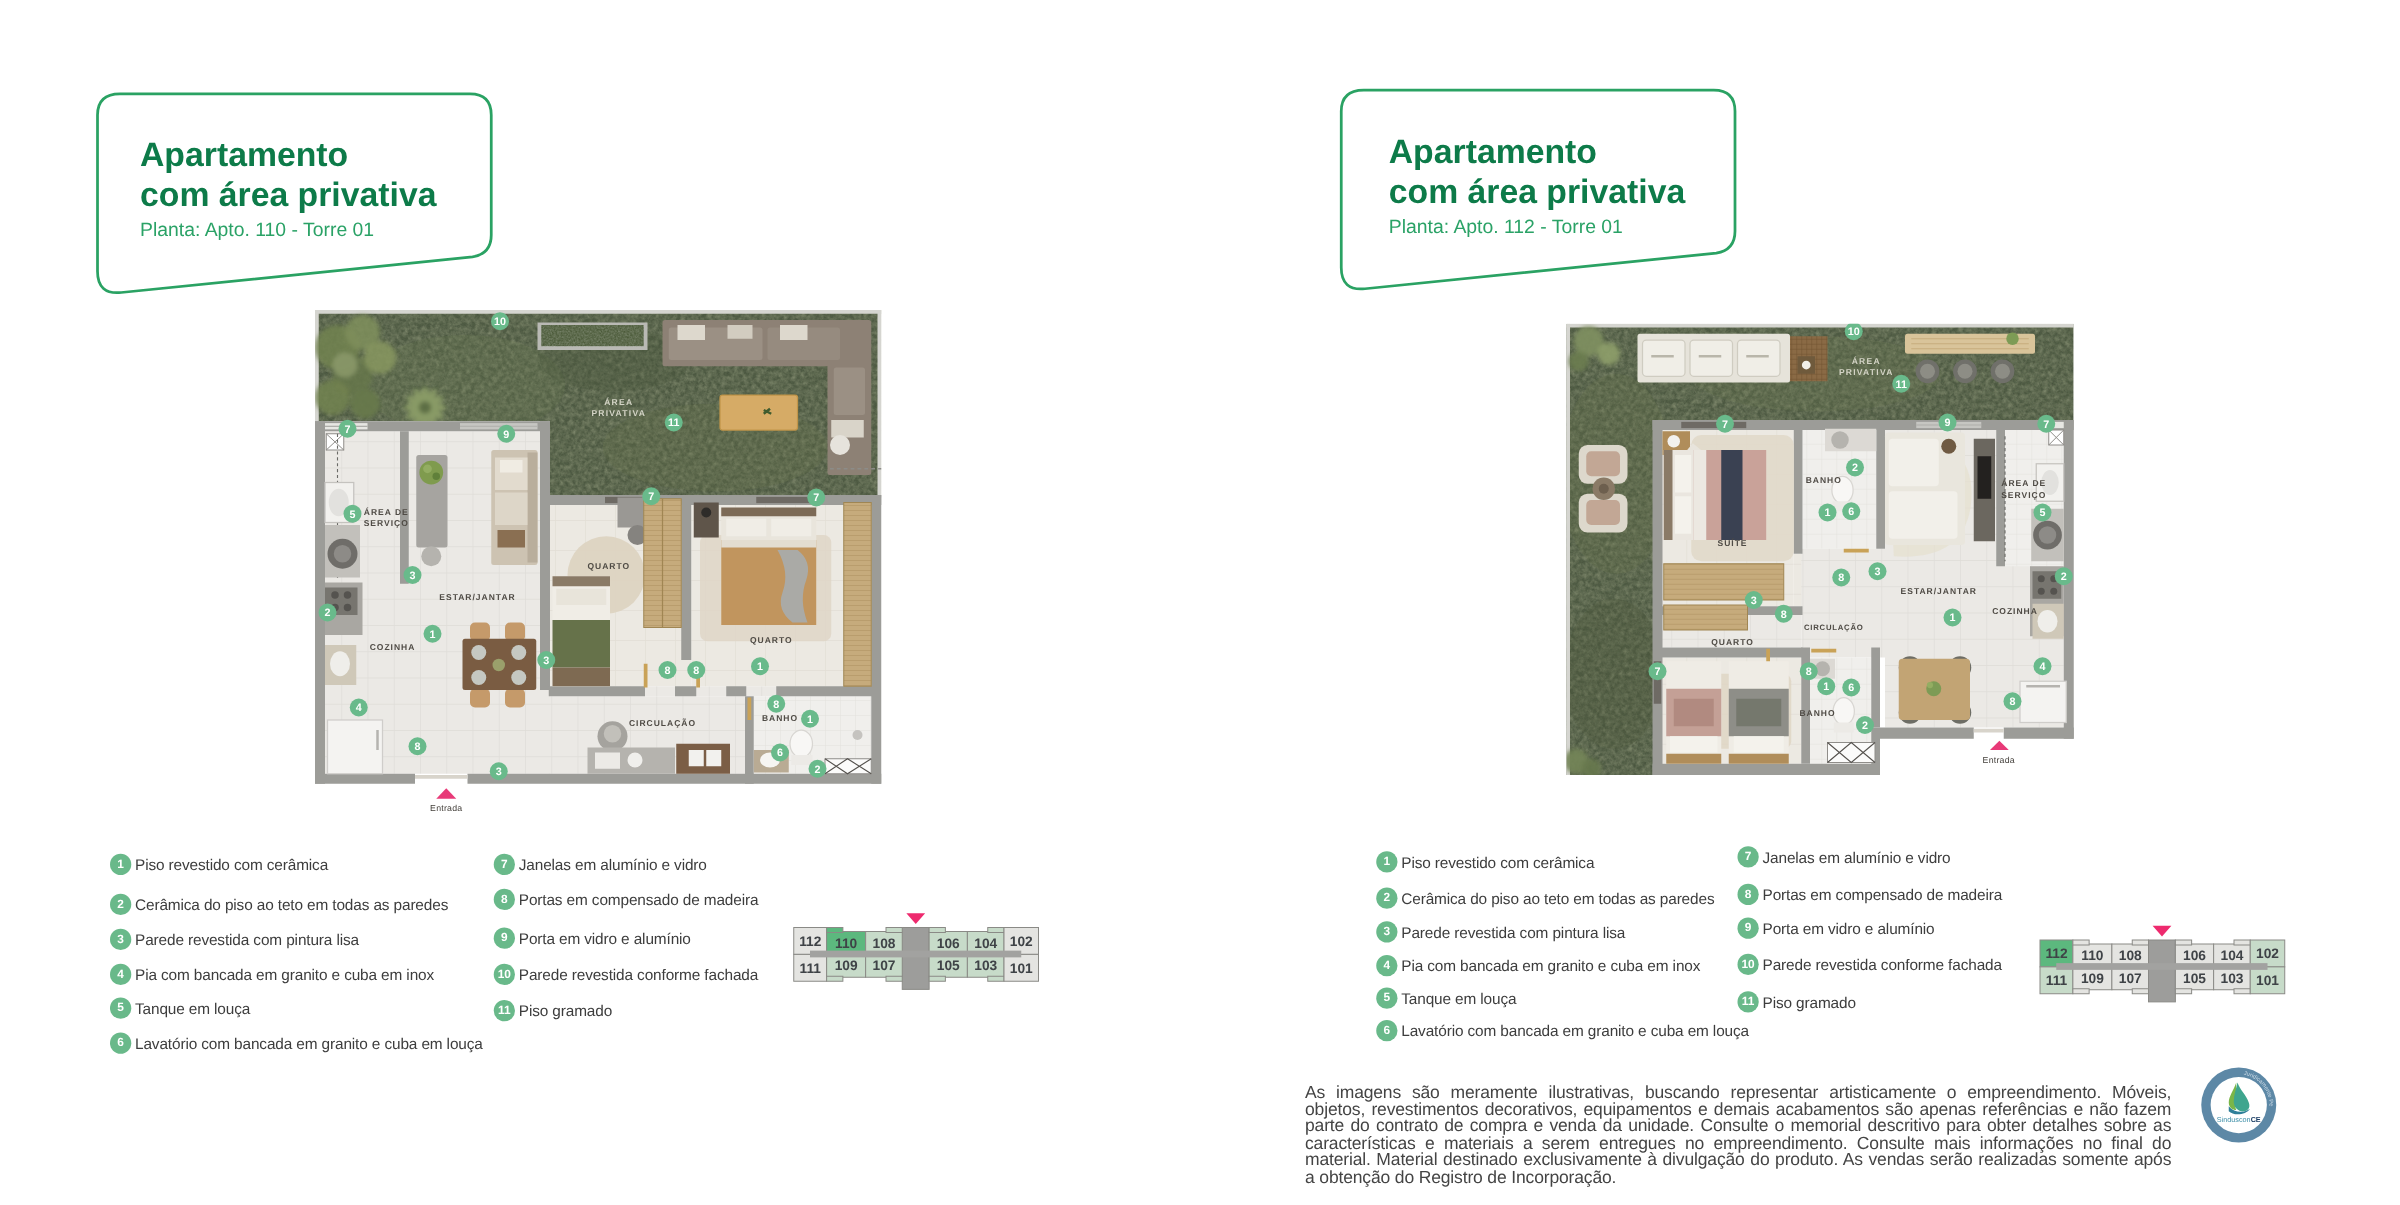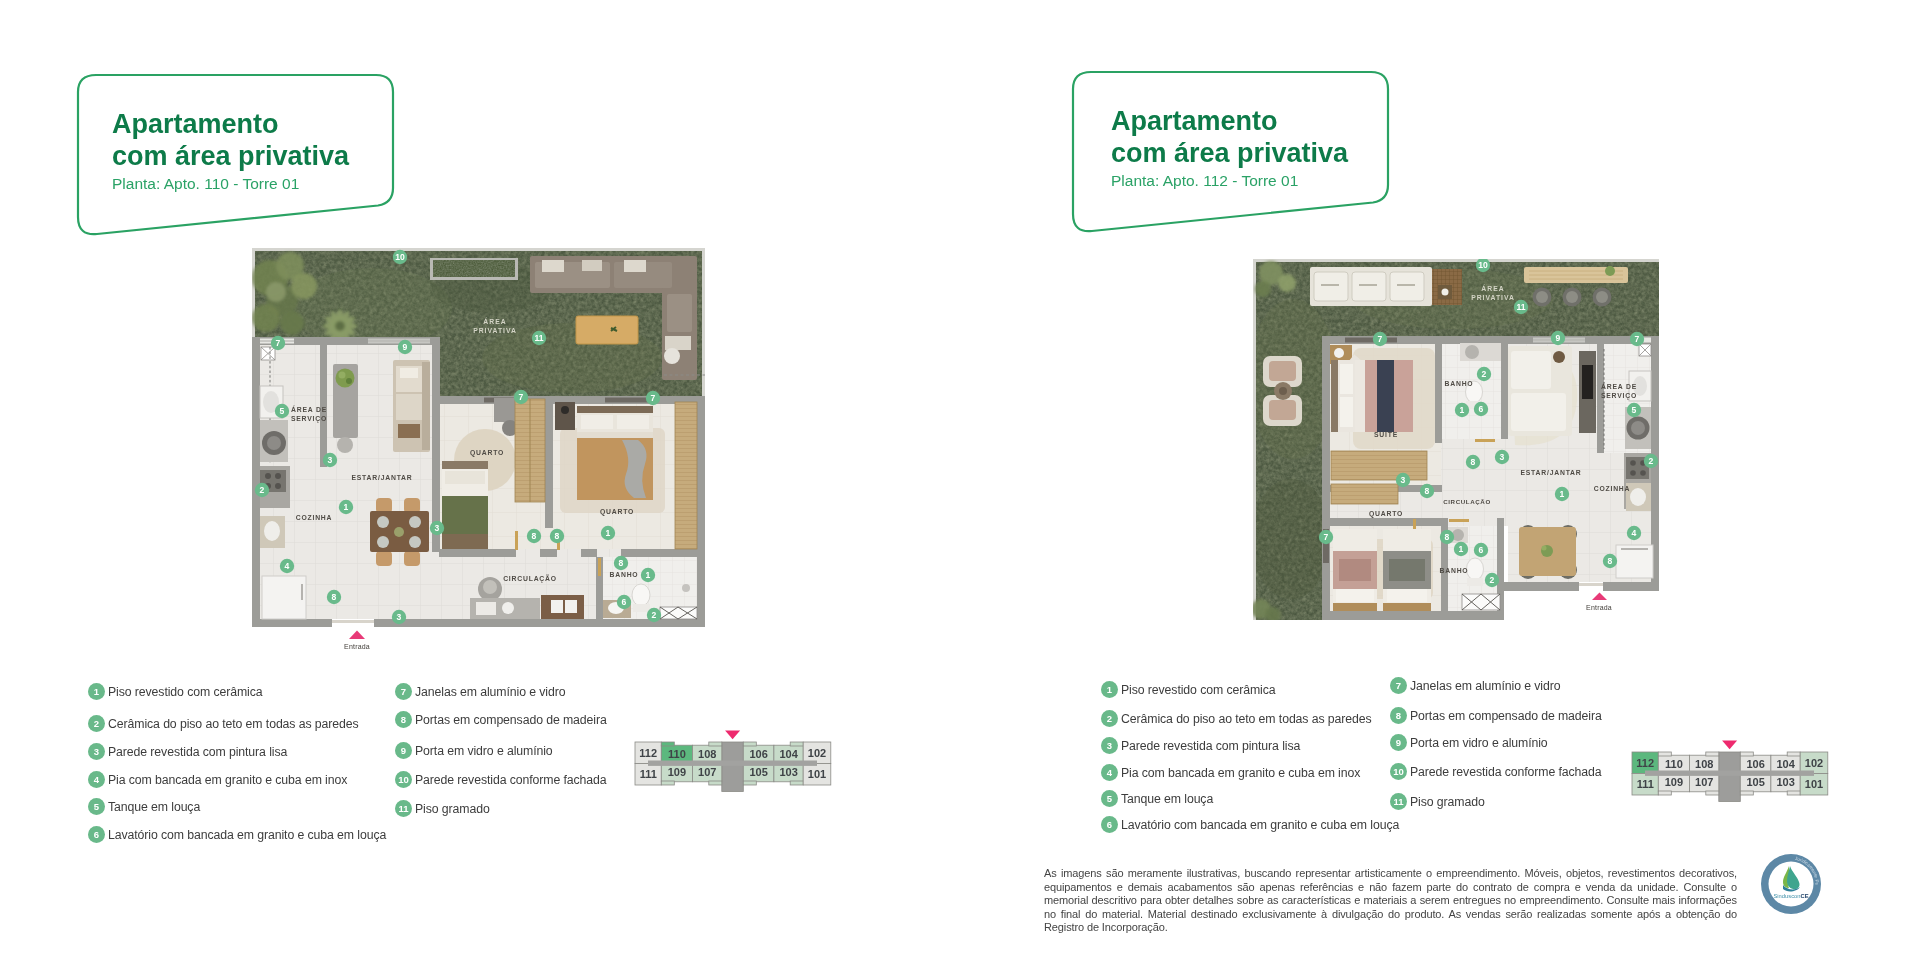--- a/index.html
+++ b/index.html
@@ -7,21 +7,21 @@
   body{font-family:"Liberation Sans", sans-serif;}
   #page{position:relative;width:1920px;height:964px;overflow:hidden;background:#ffffff;}
   .abs{position:absolute;}
   .titlebox text{font-family:"Liberation Sans", sans-serif;}
   .t1{fill:#0d7b49;font-weight:bold;font-size:27px;}
   .t2{fill:#2aa266;font-size:15.5px;}
   .legend-item{position:absolute;display:flex;align-items:center;white-space:nowrap;}
   .lbadge{width:17px;height:17px;border-radius:50%;background:#69b98a;color:#ffffff;
     font-size:9.5px;font-weight:bold;display:flex;align-items:center;justify-content:center;flex:0 0 17px;}
   .ltext{margin-left:3px;color:#3d3d3d;font-size:12.3px;letter-spacing:-0.1px;}
-  .disc{position:absolute;left:1044px;top:867px;width:693px;font-size:11px;line-height:13.6px;letter-spacing:-0.12px;
+  .disc{position:absolute;left:1044px;top:867px;width:693px;font-size:14px;line-height:13.6px;letter-spacing:-0.12px;
     color:#444444;text-align:justify;}
 </style>
 </head>
 <body>
 <div id="page">
 
 <svg class="abs titlebox" style="left:70px;top:64px;" width="340" height="185" viewBox="0 0 340 185">
   <path d="M 26 11 H 306 Q 323 11 323 28 V 124 Q 323 139 308 141.5 L 27 170 Q 8 172 8 153 V 28 Q 8 11 26 11 Z" fill="#ffffff" stroke="#2aa263" stroke-width="2.2"></path>
   <text x="42" y="69" class="t1">Apartamento</text>
   <text x="42" y="101" class="t1">com área privativa</text>

